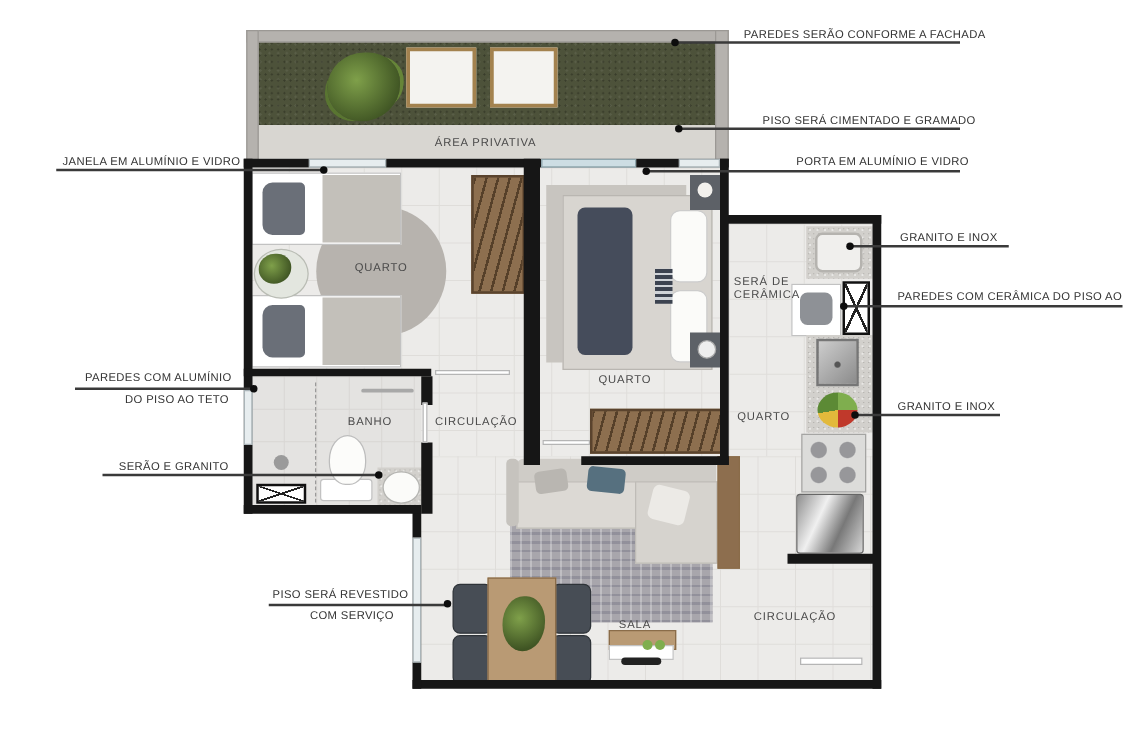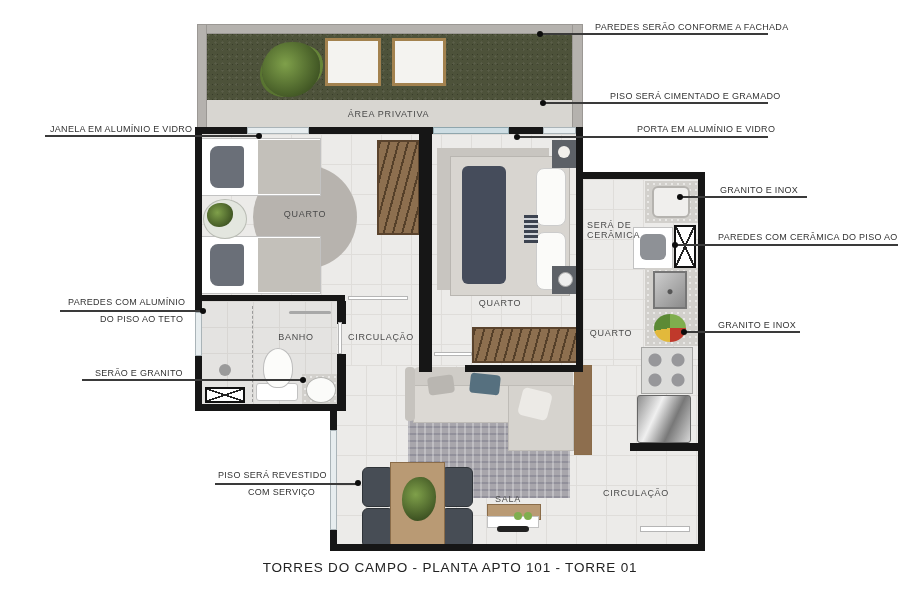--- a/index.html
+++ b/index.html
@@ -195,15 +195,14 @@
 
   <div class="abs cl-text" style="left:95px;top:368px;">SERÃO E GRANITO</div>
   <div class="abs cl-line" style="left:82px;top:379px;width:222px;"></div>
   <div class="abs cl-dot" style="left:300px;top:377px;"></div>
 
   <div class="abs cl-text" style="left:218px;top:470px;">PISO SERÁ REVESTIDO</div>
   <div class="abs cl-line" style="left:215px;top:483px;width:144px;"></div>
   <div class="abs cl-text" style="left:248px;top:487px;">COM SERVIÇO</div>
   <div class="abs cl-dot" style="left:355px;top:480px;"></div>
 
-  <div class="abs title" style="left:0;top:560px;width:900px;">TORRES DO CAMPO - PLANTA APTO 101 - TORRE 01</div>
 
 </div>
 
 </body></html>

